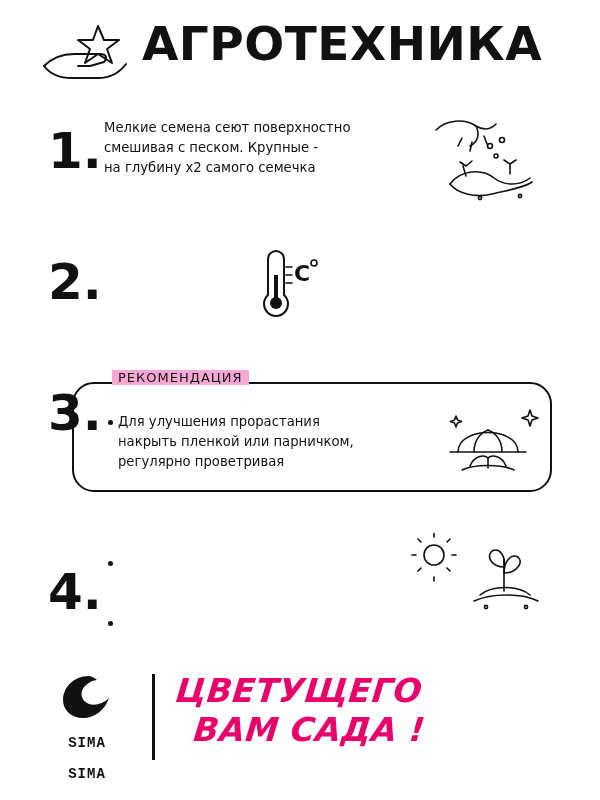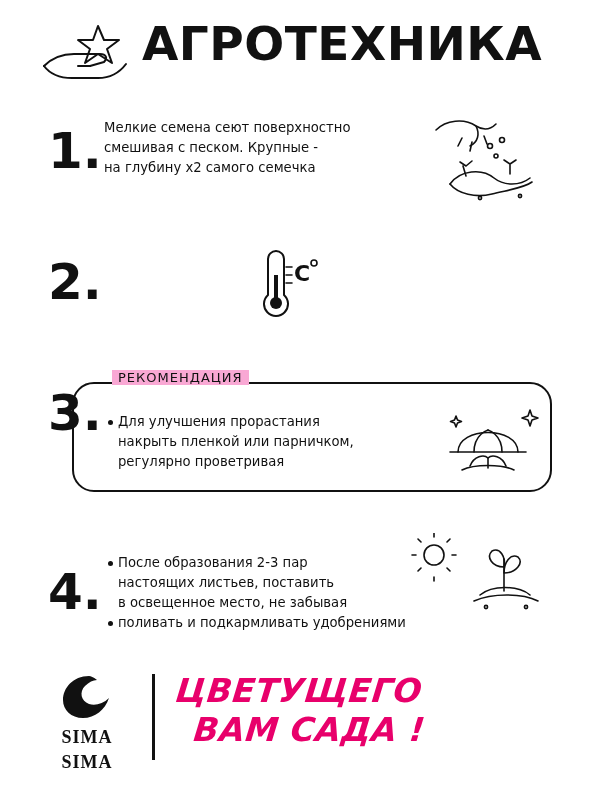--- a/index.html
+++ b/index.html
@@ -128,27 +128,27 @@
   .logo {
     position: absolute;
     left: 44px;
     top: 6px;
     width: 86px;
     height: 86px;
     text-align: center;
   }
   .logo-mark { width: 56px; height: 46px; margin: 0 auto; display: block; }
   .logo-text {
-    font-size: 18px;
+    font-size: 14px;
     font-weight: bold;
     letter-spacing: 1px;
     line-height: 15px;
     color: #111111;
-    margin-top: 10px;
-    font-family: Liberation Serif, serif;
+    margin-top: 16px;
+    font-family: Liberation Mono, monospace;
   }
   .divider {
     position: absolute;
     left: 152px;
     top: 6px;
     width: 2.5px;
     height: 86px;
     background: #111111;
   }
   .slogan {
@@ -263,24 +263,20 @@
       <path class="stroke-thin" d="M90 10 l2 6 l6 2 l-6 2 l-2 6 l-2 -6 l-6 -2 l6 -2 Z"></path>
       <path class="stroke-thin" d="M16 16 l1.5 4 l4 1.5 l-4 1.5 l-1.5 4 l-1.5 -4 l-4 -1.5 l4 -1.5 Z"></path>
     </svg>
   </span>
 </div>
 
 <div class="step" id="step4">
   <div class="step-num">4.</div>
   <div class="bullet" style="left:108px; top:36px;"></div>
   <div class="bullet" style="left:108px; top:96px;"></div>
-  <div class="step-text">После образования 2-3 пар
-настоящих листьев, поставить
-в освещенное место, не забывая
-поливать и подкармливать удобрениями</div>
   <span class="ill">
     <svg width="160" height="80" viewBox="0 0 160 80">
       <circle class="stroke-thin" cx="34" cy="22" r="10"></circle>
       <path class="stroke-thin" d="M34 4 v-4 M34 44 v4 M16 22 h-4 M52 22 h4 M21 9 l-3 -3 M47 9 l3 -3 M21 35 l-3 3 M47 35 l3 3"></path>
       <path class="stroke-thin" d="M104 58 V26"></path>
       <path class="stroke-thin" d="M104 34 C92 34, 86 24, 92 18 C100 14, 106 24, 104 34 Z"></path>
       <path class="stroke-thin" d="M104 40 C116 40, 124 30, 118 24 C110 20, 104 30, 104 40 Z"></path>
       <path class="stroke-thin" d="M80 62 C92 52, 118 52, 130 62"></path>
       <path class="stroke-thin" d="M74 68 C92 60, 122 60, 138 68"></path>
       <circle class="stroke-thin" cx="86" cy="74" r="1.6"></circle>

